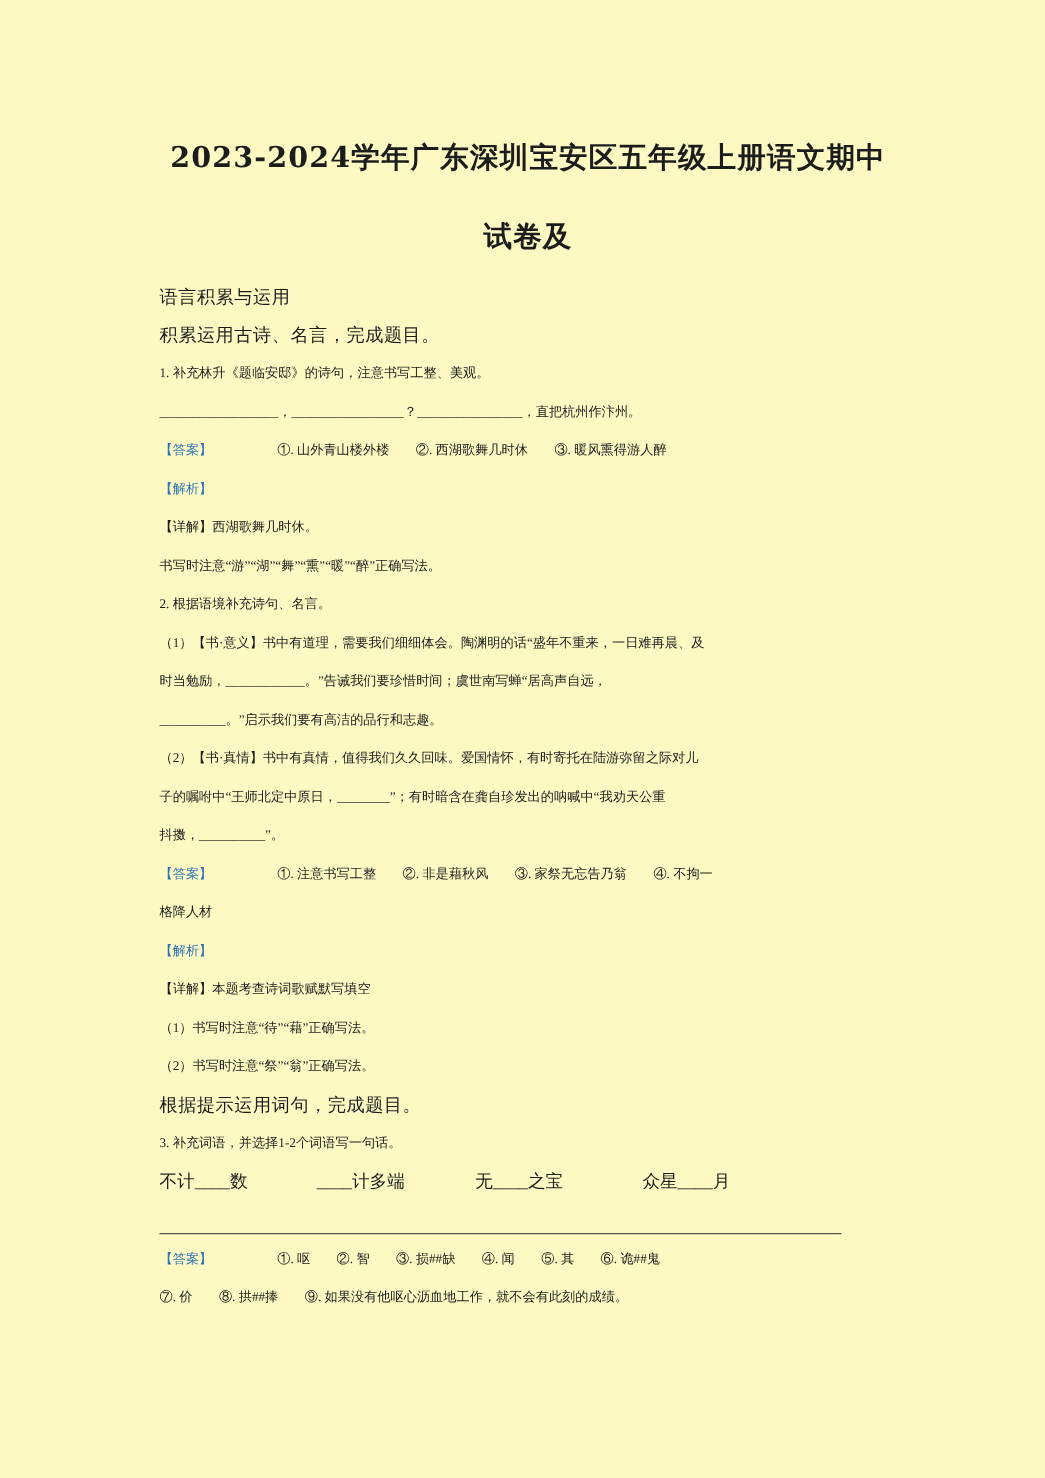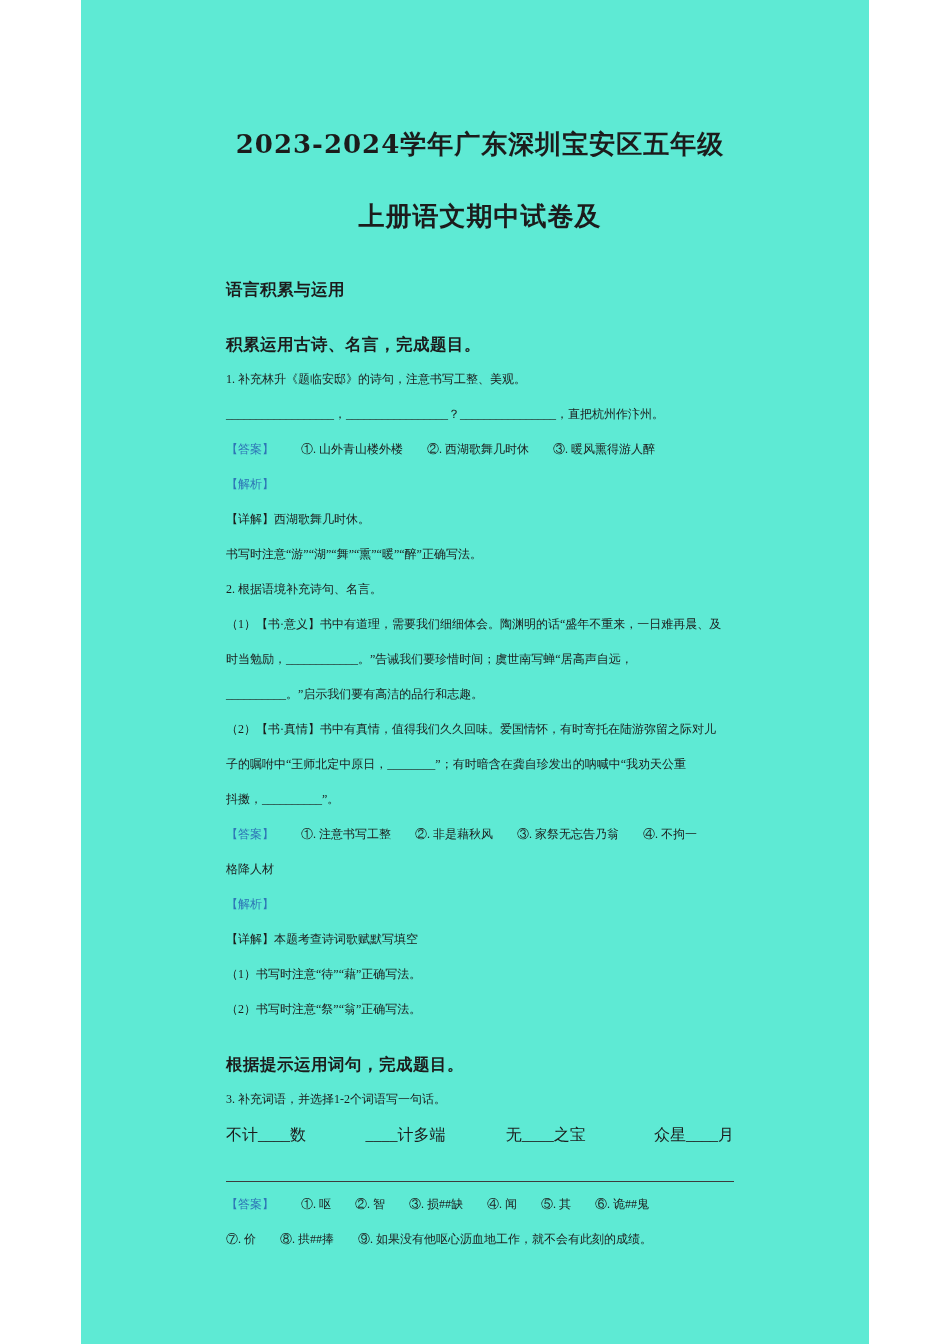--- a/index.html
+++ b/index.html
@@ -1,20 +1,20 @@
 <!DOCTYPE html>
 <html><head>
 <meta charset="utf-8">
 <style>
   html,body { margin:0; padding:0; background:#ffffff; }
   .page {
     position: relative;
-    width: 788px;
+    width: 950px;
     height: 1344px;
-    background: #5eead4;
+    background: #fef9c3;
     color: #1c1c1c;
     font-family: "Liberation Serif", "DejaVu Serif", serif;
     overflow: hidden;
     margin: 0 auto;
   }
   .content { padding: 0 135px 0 145px; }
   .doc-title {
     margin-top: 108px;
     font-size: 26px;
     font-weight: bold;
@@ -23,28 +23,27 @@
     letter-spacing: 1px;
     font-family: "DejaVu Serif", "Liberation Serif", serif;
   }
   .line {
     margin: 0;
     font-size: 12px;
     line-height: 35px;
     white-space: pre;
   }
   .bold-heading {
-    font-weight: bold;
+    font-weight: normal;
     font-size: 16.5px;
     font-family: "DejaVu Sans", "Liberation Sans", sans-serif;
     letter-spacing: 0.5px;
-    margin-top: 20px;
   }
   .blue { color: #2E75B6; }
-  .label { margin-right: 27px; }
+  .label { margin-right: 59px; }
   .grid-row {
     display: flex;
     font-size: 16px;
     line-height: 35px;
     white-space: pre;
   }
   .grid-row .c1 { width: 143px; }
   .grid-row .c2 { width: 144px; }
   .grid-row .c3 { width: 152px; }
   .grid-row .c4 { flex: 1; }

